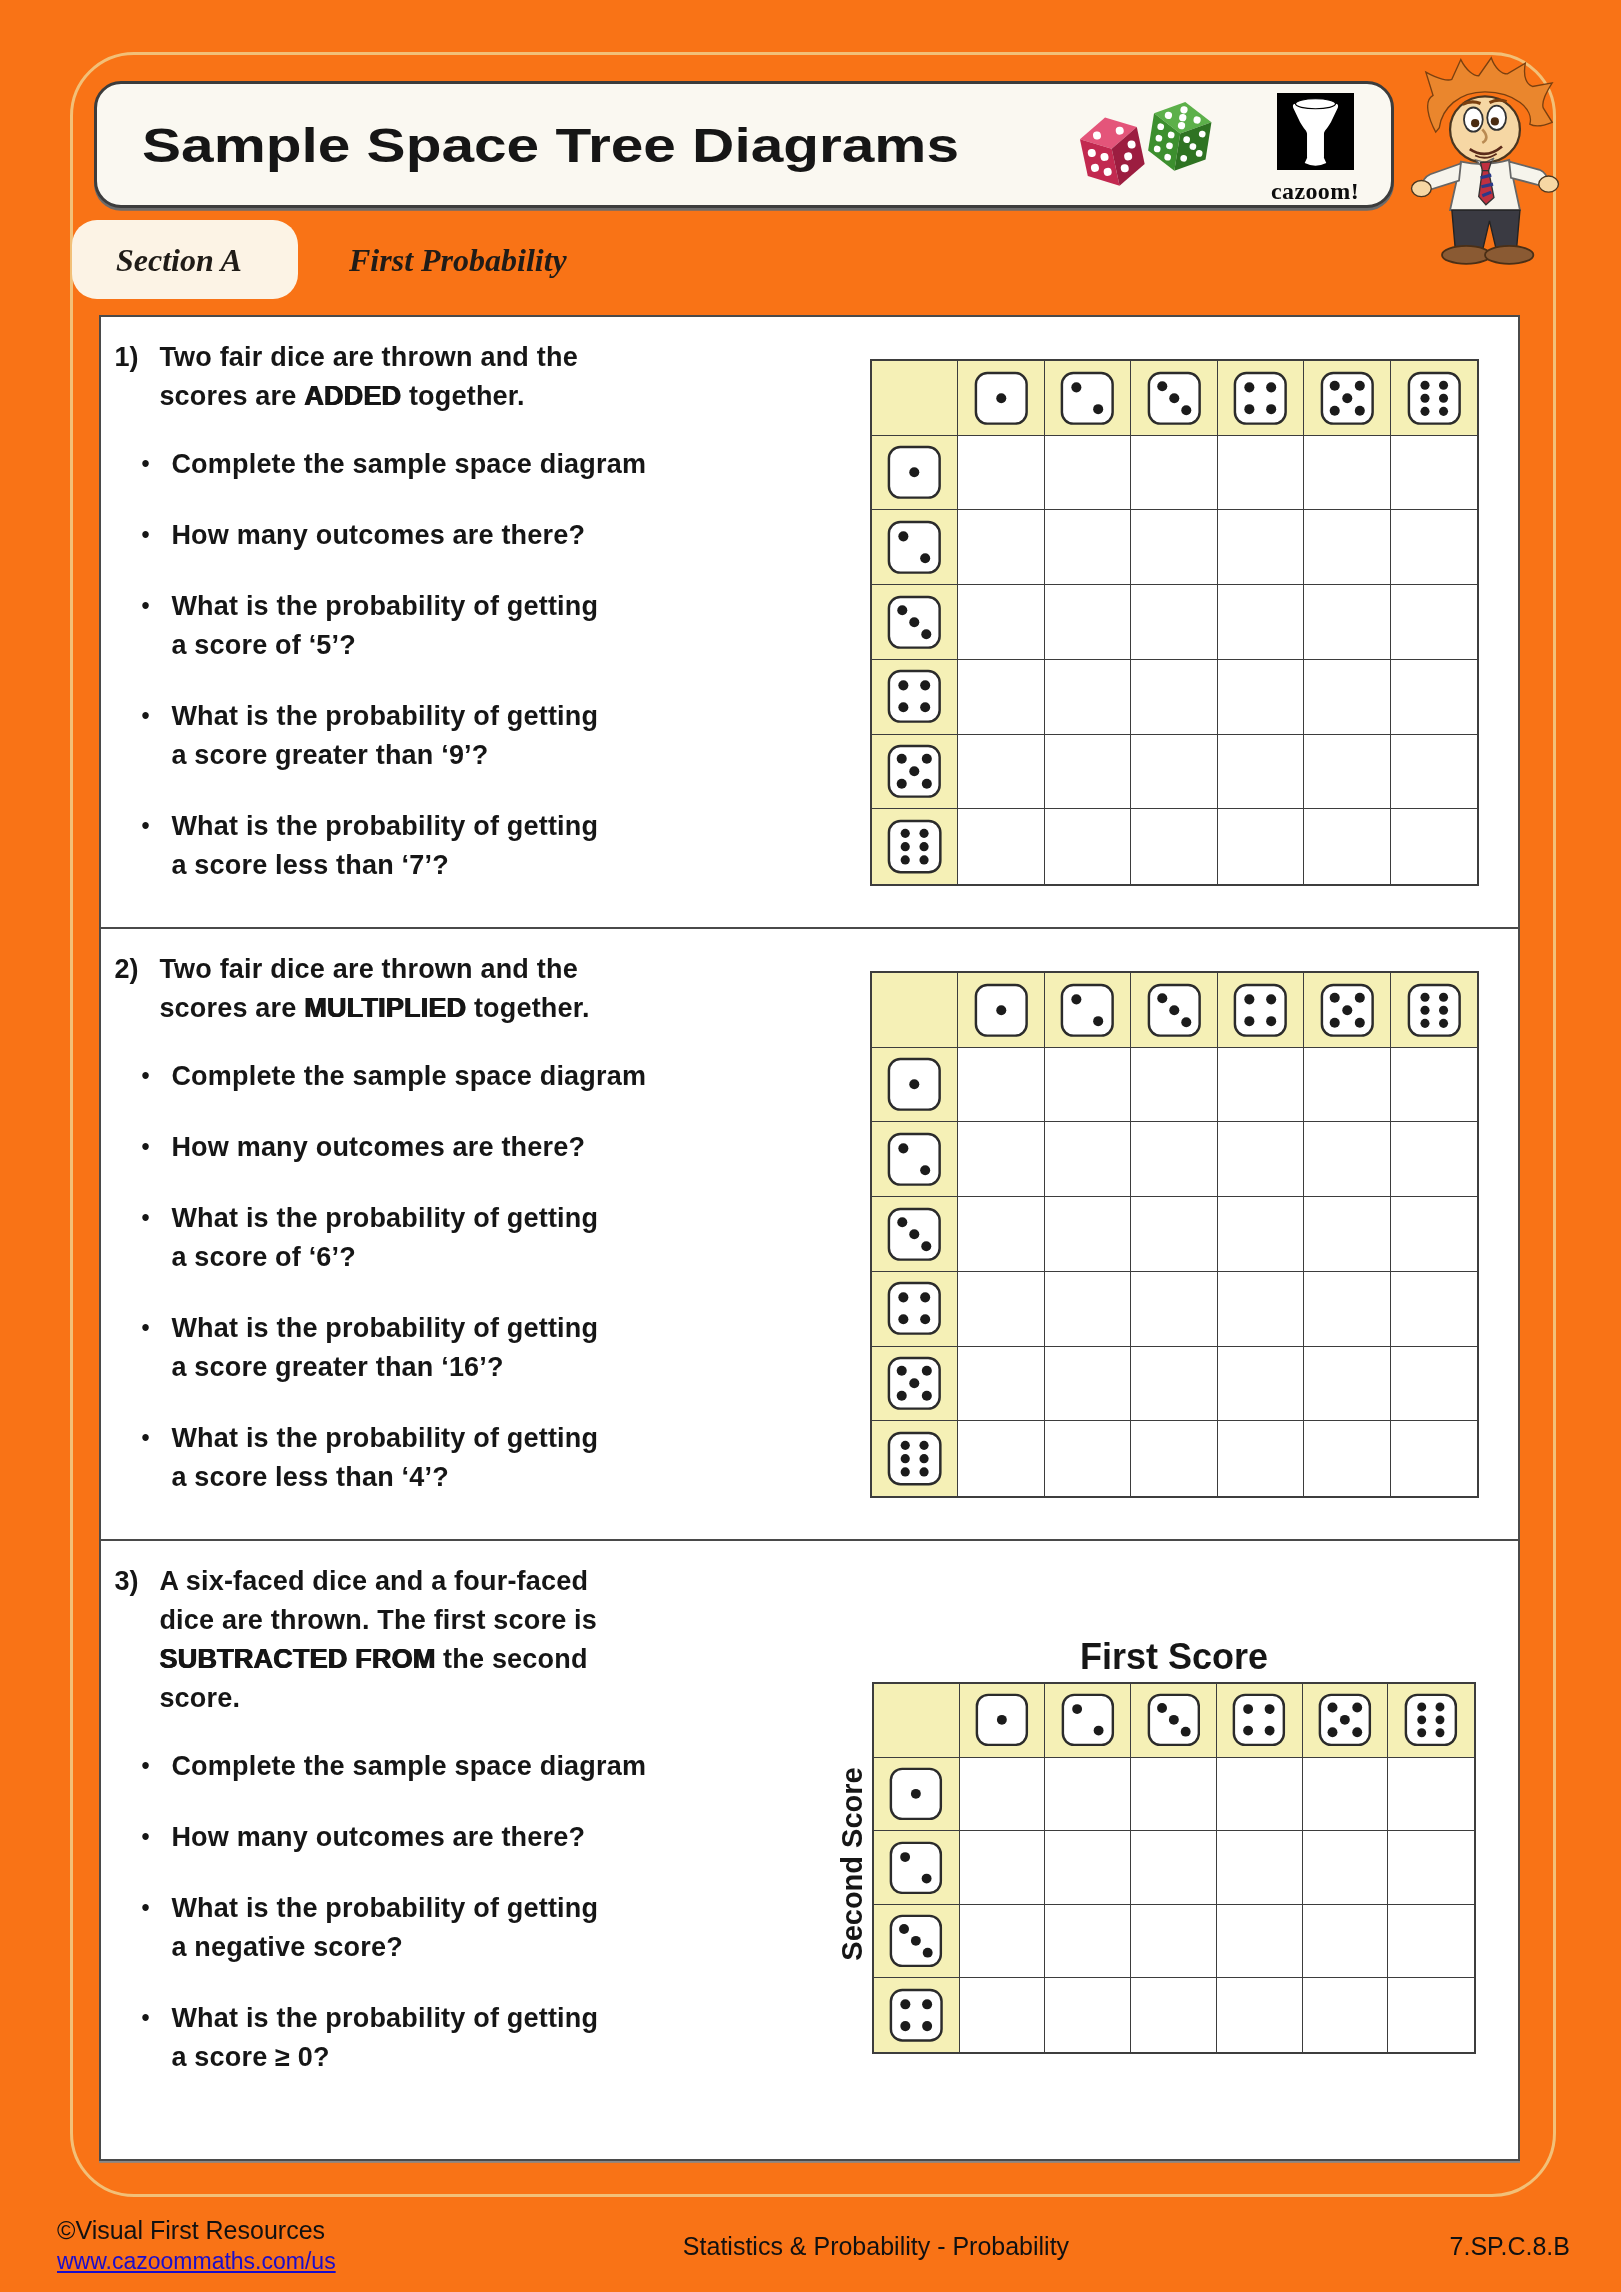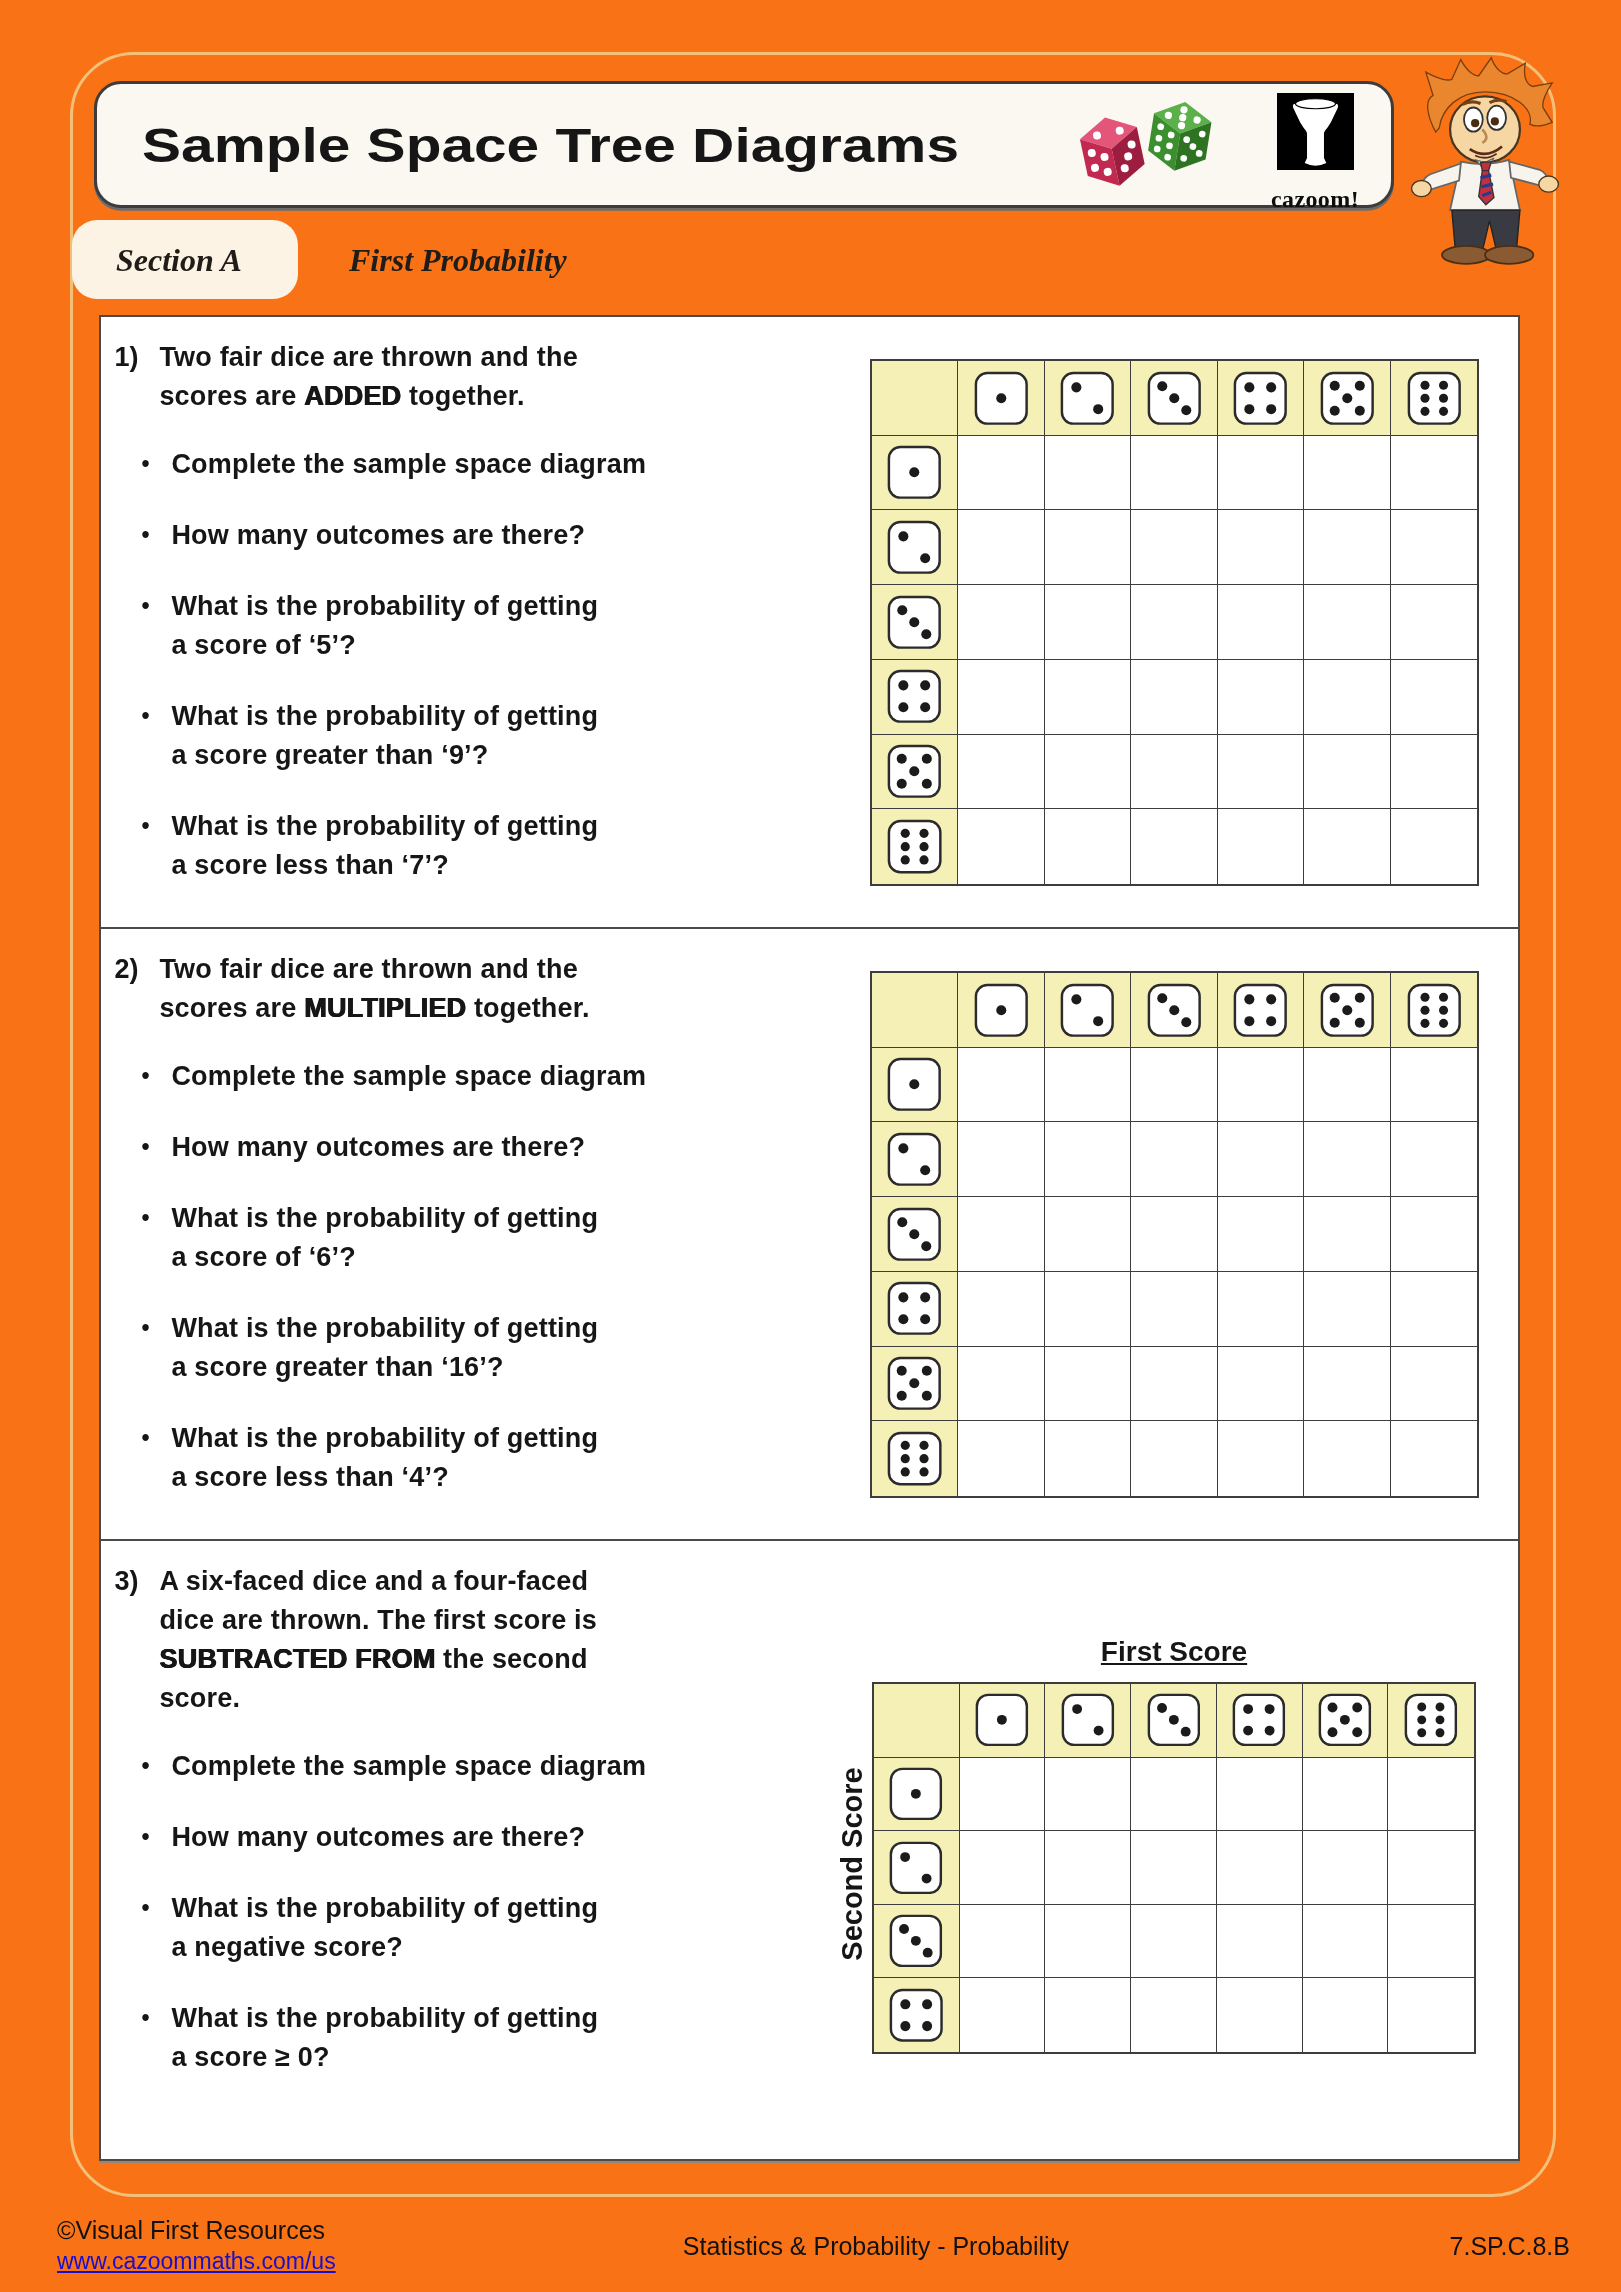--- a/index.html
+++ b/index.html
@@ -10,21 +10,21 @@
   
   .banner{position:absolute;left:94px;top:81px;width:1300px;height:127px;box-sizing:border-box;
         background:var(--banner-bg,#faf8f1);border:3.6px solid #3c3c3c;border-radius:27px;
         box-shadow:0 2.7px 0 #6b6b6b;}
   .title{position:absolute;left:45px;top:50%;transform:translateY(-50%) scaleX(1.22);
         transform-origin:left center;font-size:48px;font-weight:bold;letter-spacing:0;
         white-space:nowrap;color:#161616;}
   .banner-dice{position:absolute;left:948px;top:9px;width:226px;height:109px;}
   .logo{position:absolute;left:1157px;top:9px;width:122px;text-align:center;}
   .logo-box{width:77px;height:77px;margin:0 auto;background:#000;display:flex;align-items:center;justify-content:center;}
-  .logo-text{font-family:"Liberation Serif",serif;font-weight:bold;font-size:24px;color:#0d0d0d;margin-top:16px;letter-spacing:0.4px;}
+  .logo-text{font-family:"Liberation Serif",serif;font-weight:bold;font-size:24px;color:#0d0d0d;margin-top:8px;letter-spacing:0.4px;}
   .mascot{position:absolute;left:1408px;top:56px;width:154px;height:215px;}
   
   .section-pill{position:absolute;left:72px;top:220px;width:226px;height:79px;
         background:var(--pill-bg,#fcf3e5);border-radius:25px;}
   .section-label{position:absolute;left:116px;top:242px;font-family:"Liberation Serif",serif;
         font-style:italic;font-weight:bold;font-size:32px;color:#201c18;}
   .section-title{position:absolute;left:349px;top:242px;font-family:"Liberation Serif",serif;
         font-style:italic;font-weight:bold;font-size:32px;color:#201c18;}
   
   .qbox{position:absolute;left:99px;width:1421px;box-sizing:border-box;background:#fff;
@@ -44,21 +44,21 @@
   .qgrid{position:absolute;left:769px;top:42px;width:609px;height:527px;box-sizing:border-box;
         display:grid;border:2.7px solid #3d3d3d;background:#fff;}
   .qbox:nth-of-type(3) .qgrid{left:771px;top:141px;width:604px;height:372px;}
   .cell{border-right:1.8px solid #3d3d3d;border-bottom:1.8px solid #3d3d3d;
         display:flex;align-items:center;justify-content:center;box-sizing:border-box;}
   .cell.last-col{border-right:none;}
   .cell.last-row{border-bottom:none;}
   .cell.hdr{background:var(--header-cell,#f5f0b6);}
   .cell svg.die{height:74%;max-height:57px;aspect-ratio:1/1;}
   .col-label{position:absolute;left:771px;top:95px;width:604px;text-align:center;
-        font-size:28px;font-weight:bold;color:#161616;text-decoration:underline;}
+        font-size:36px;font-weight:bold;color:#161616;}
   .row-label{position:absolute;left:751px;top:323px;transform:translate(-50%,-50%) rotate(-90deg);
         font-size:29px;font-weight:bold;white-space:nowrap;color:#161616;}
   
   .footer-copy{position:absolute;left:57px;top:2216px;font-size:25px;color:#111;}
   .footer-url{position:absolute;left:57px;top:2248px;font-size:23px;
         color:var(--link-blue,#1a0dcc);text-decoration:underline;}
   .footer-center{position:absolute;left:876px;top:2232px;transform:translateX(-50%);font-size:25px;color:#111;}
   .footer-code{position:absolute;left:1570px;top:2232px;transform:translateX(-100%);font-size:25px;color:#111;}
 </style>
 </head>

